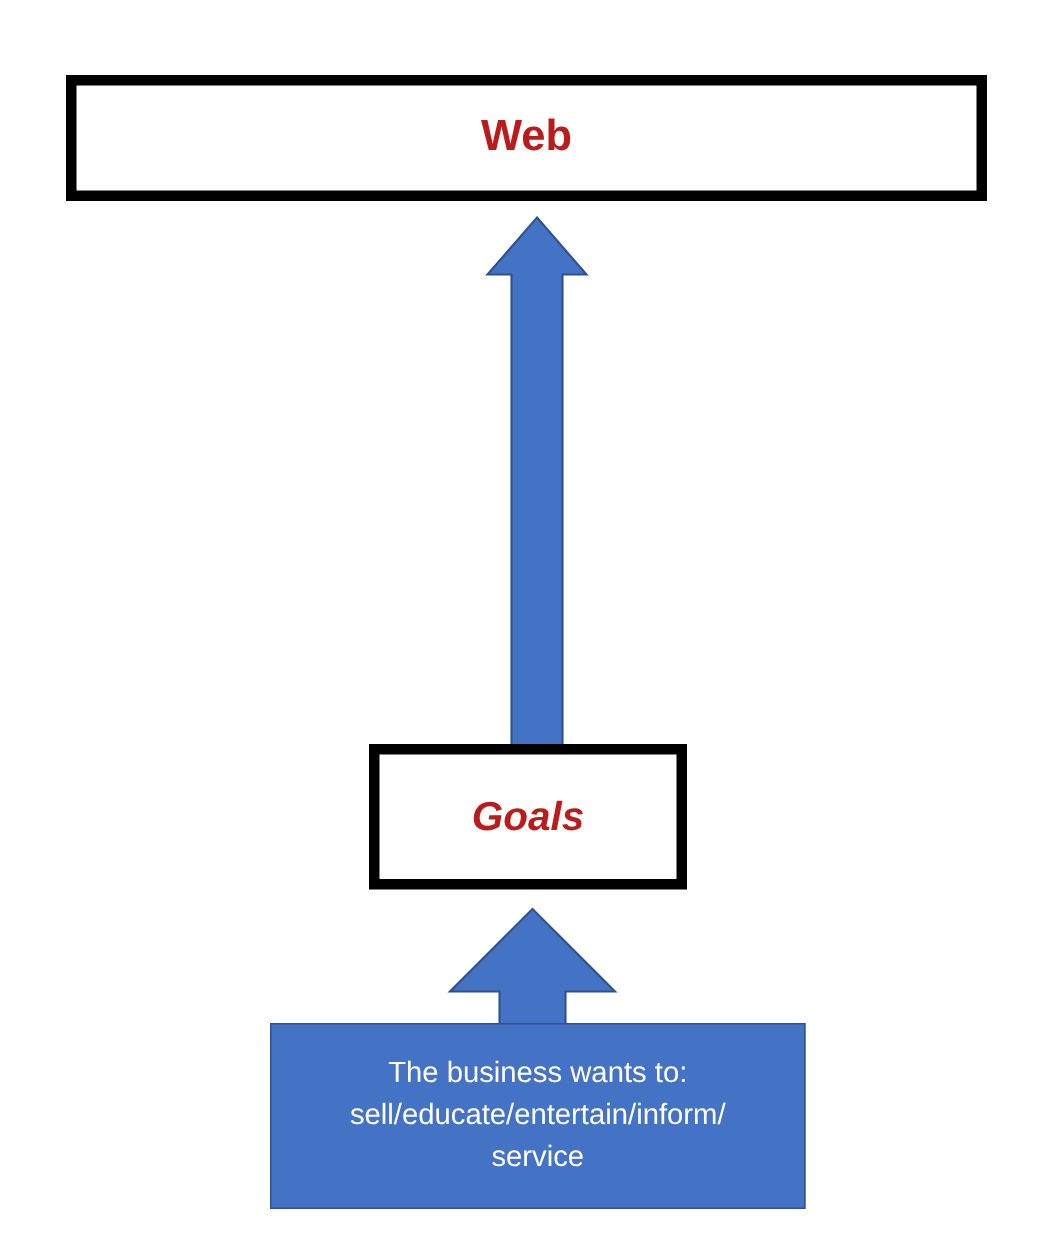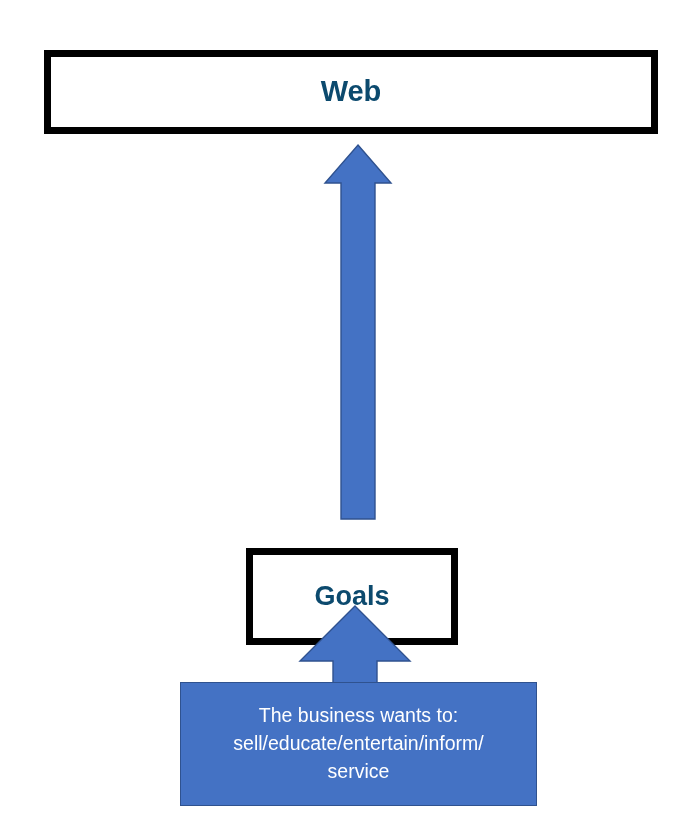--- a/index.html
+++ b/index.html
@@ -23,41 +23,42 @@
     position: absolute;
     box-sizing: border-box;
     background: #ffffff;
     border: 7px solid #000000;
     display: flex;
     align-items: center;
     justify-content: center;
   }
   .outline-box .box-label {
     font-weight: bold;
-    color: #0c4a6e;
+    color: #b91c1c;
     line-height: 1.1;
     text-align: center;
     white-space: pre;
   }
 
   #web-box {
     left: 44px;
     top: 50px;
     width: 614px;
     height: 84px;
   }
   #web-box .box-label {
     font-size: 29px;
   }
 
   #goals-box {
     left: 246px;
-    top: 548px;
+    top: 496px;
     width: 212px;
     height: 97px;
+    font-style: italic;
   }
   #goals-box .box-label {
     font-size: 27px;
   }
 
   
   #source-box {
     position: absolute;
     left: 180px;
     top: 682px;

